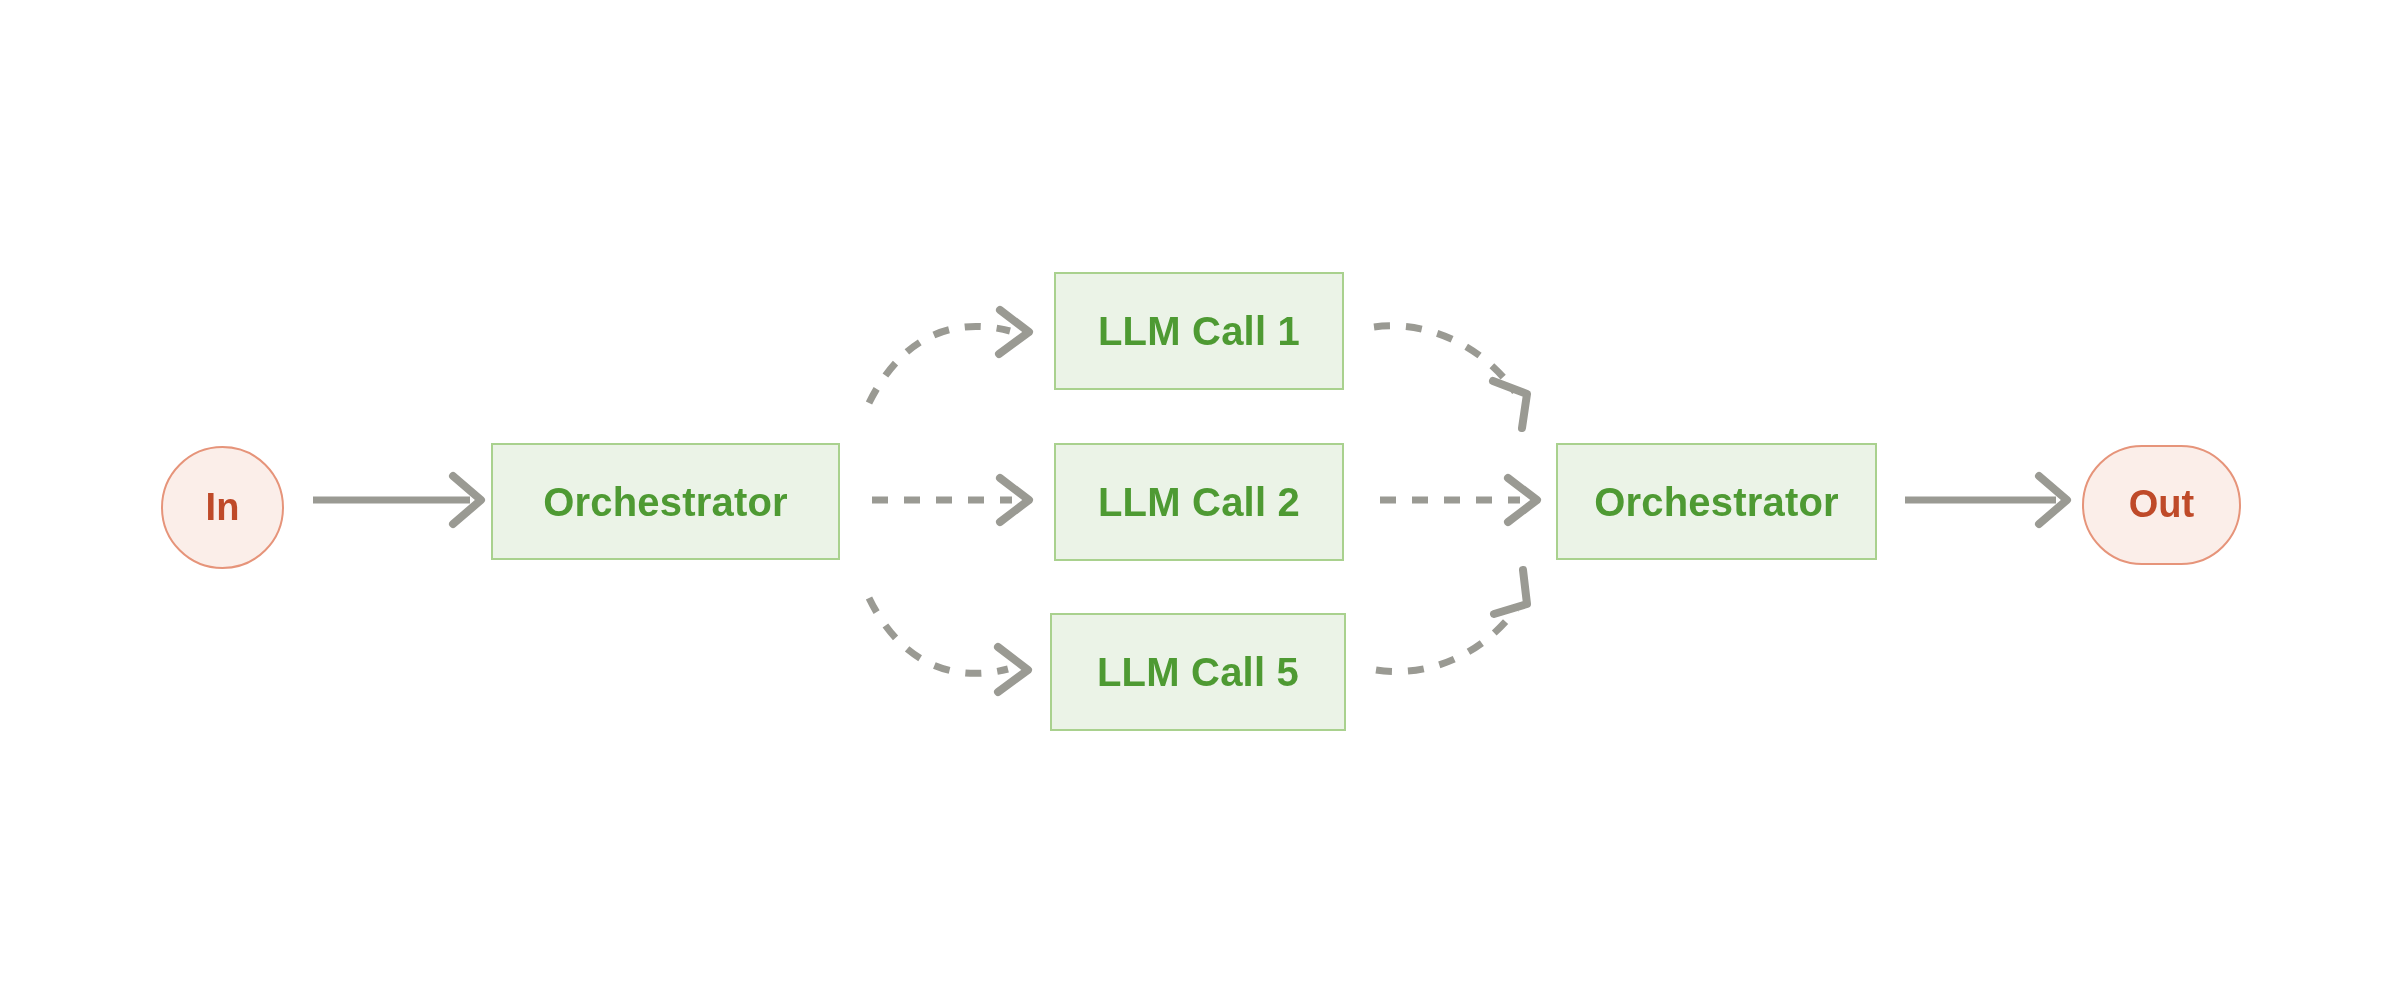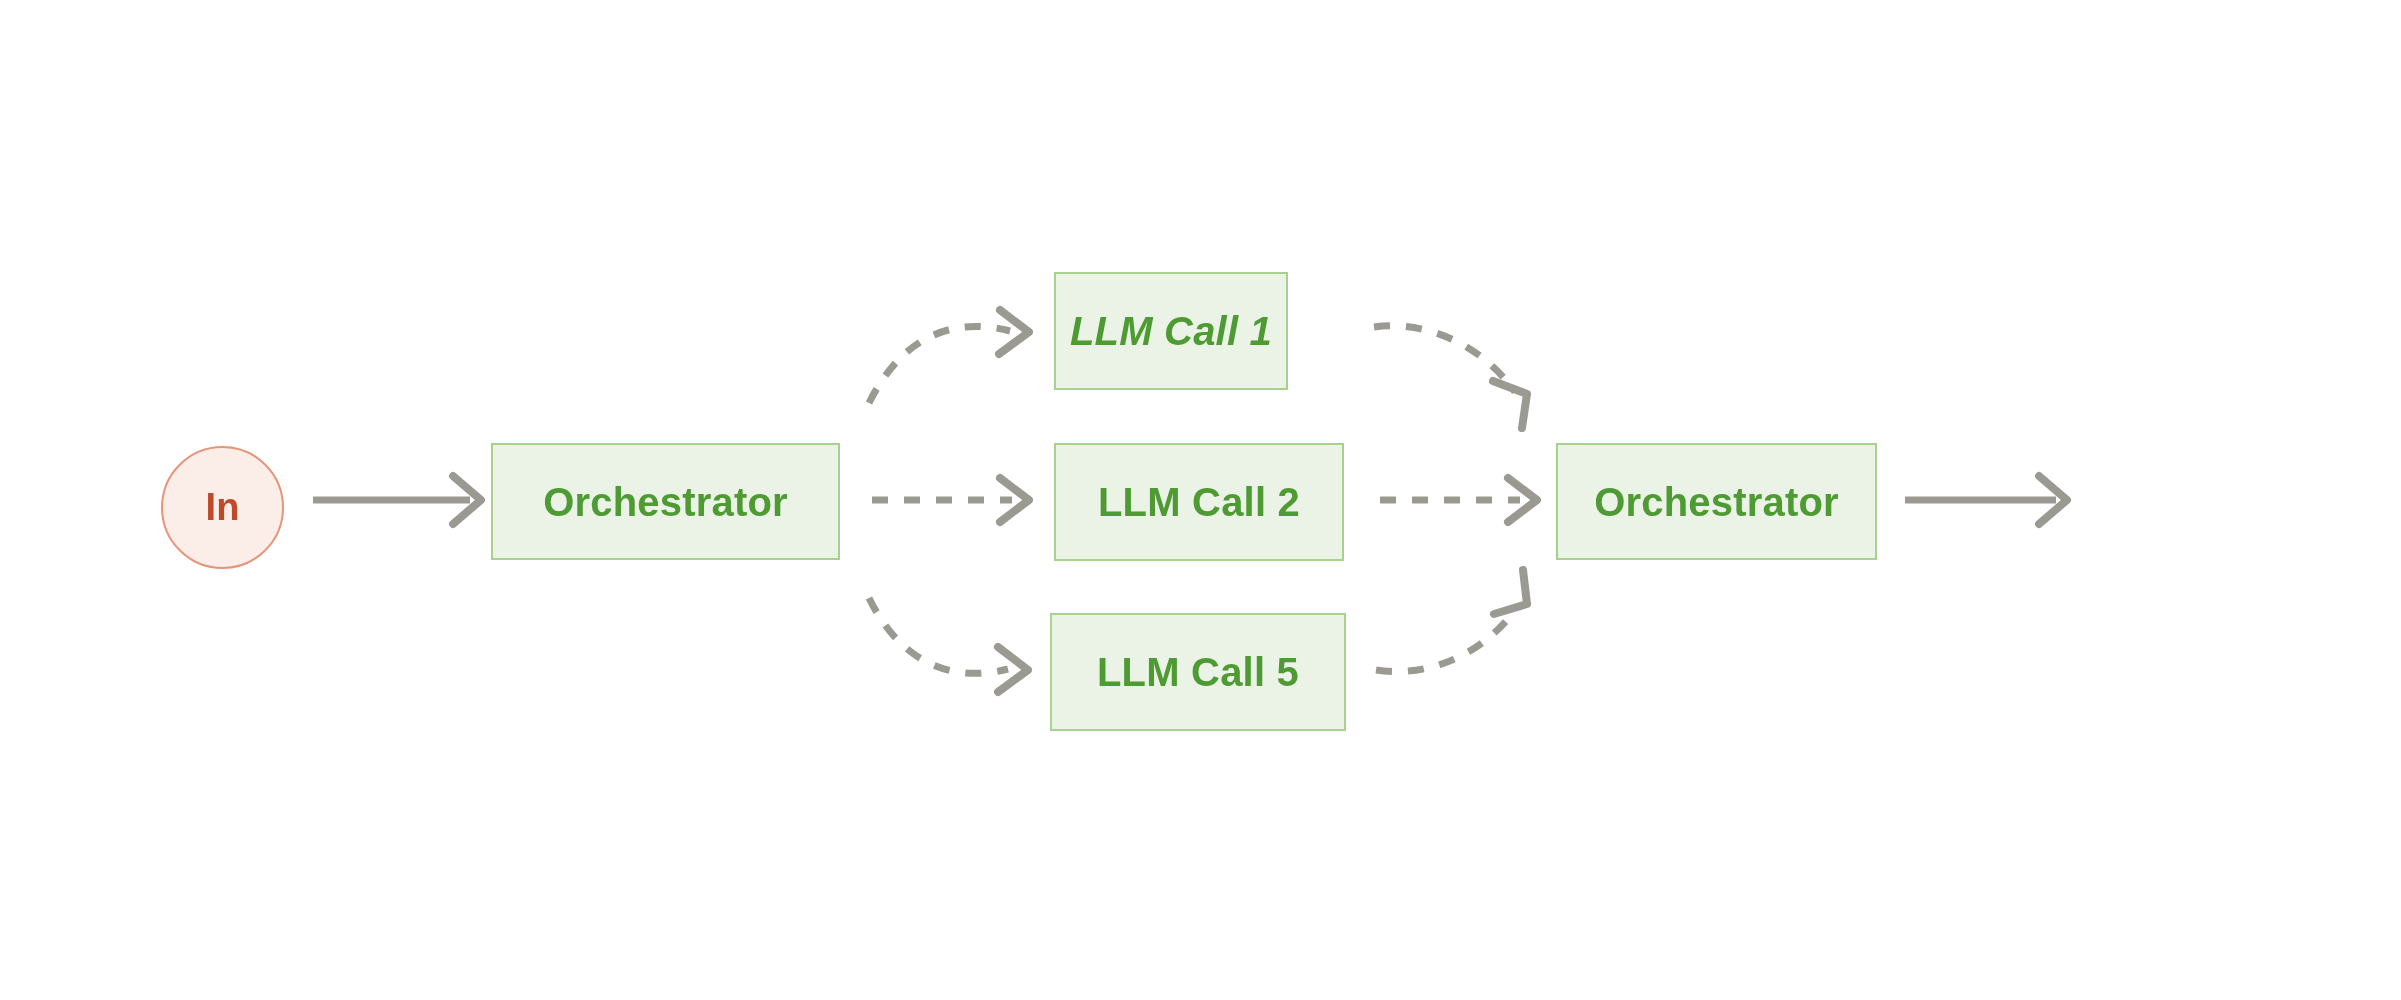--- a/index.html
+++ b/index.html
@@ -48,21 +48,21 @@
     color: #bf4a29;
     font-weight: bold;
     font-size: 38px;
   }
   .shape-circle { border-radius: 50%; }
   .shape-stadium { border-radius: 999px; }
 
   
   #node-in          { left: 161px;  top: 446px; width: 123px; height: 123px; }
   #node-orchestrator{ left: 491px;  top: 443px; width: 349px; height: 117px; }
-  #node-llm1        { left: 1054px; top: 272px; width: 234px; height: 118px; font-style: italic; }
+  #node-llm1        { left: 1054px; top: 272px; width: 290px; height: 118px; }
   #node-llm2        { left: 1054px; top: 443px; width: 290px; height: 118px; }
   #node-llm3        { left: 1050px; top: 613px; width: 296px; height: 118px; }
   #node-synthesizer { left: 1556px; top: 443px; width: 321px; height: 117px; }
   #node-out         { left: 2082px; top: 445px; width: 159px; height: 120px; }
 </style>
 </head>
 <body>
 
 <div id="canvas">
 
@@ -126,14 +126,17 @@
   </div>
 
   <div class="node node-process" id="node-llm3">
     <span>LLM Call 5</span>
   </div>
 
   <div class="node node-process" id="node-synthesizer">
     <span>Orchestrator</span>
   </div>
 
+  <div class="node node-terminal shape-stadium" id="node-out">
+    <span>Out</span>
+  </div>
 
 </div>
 
 </body></html>

